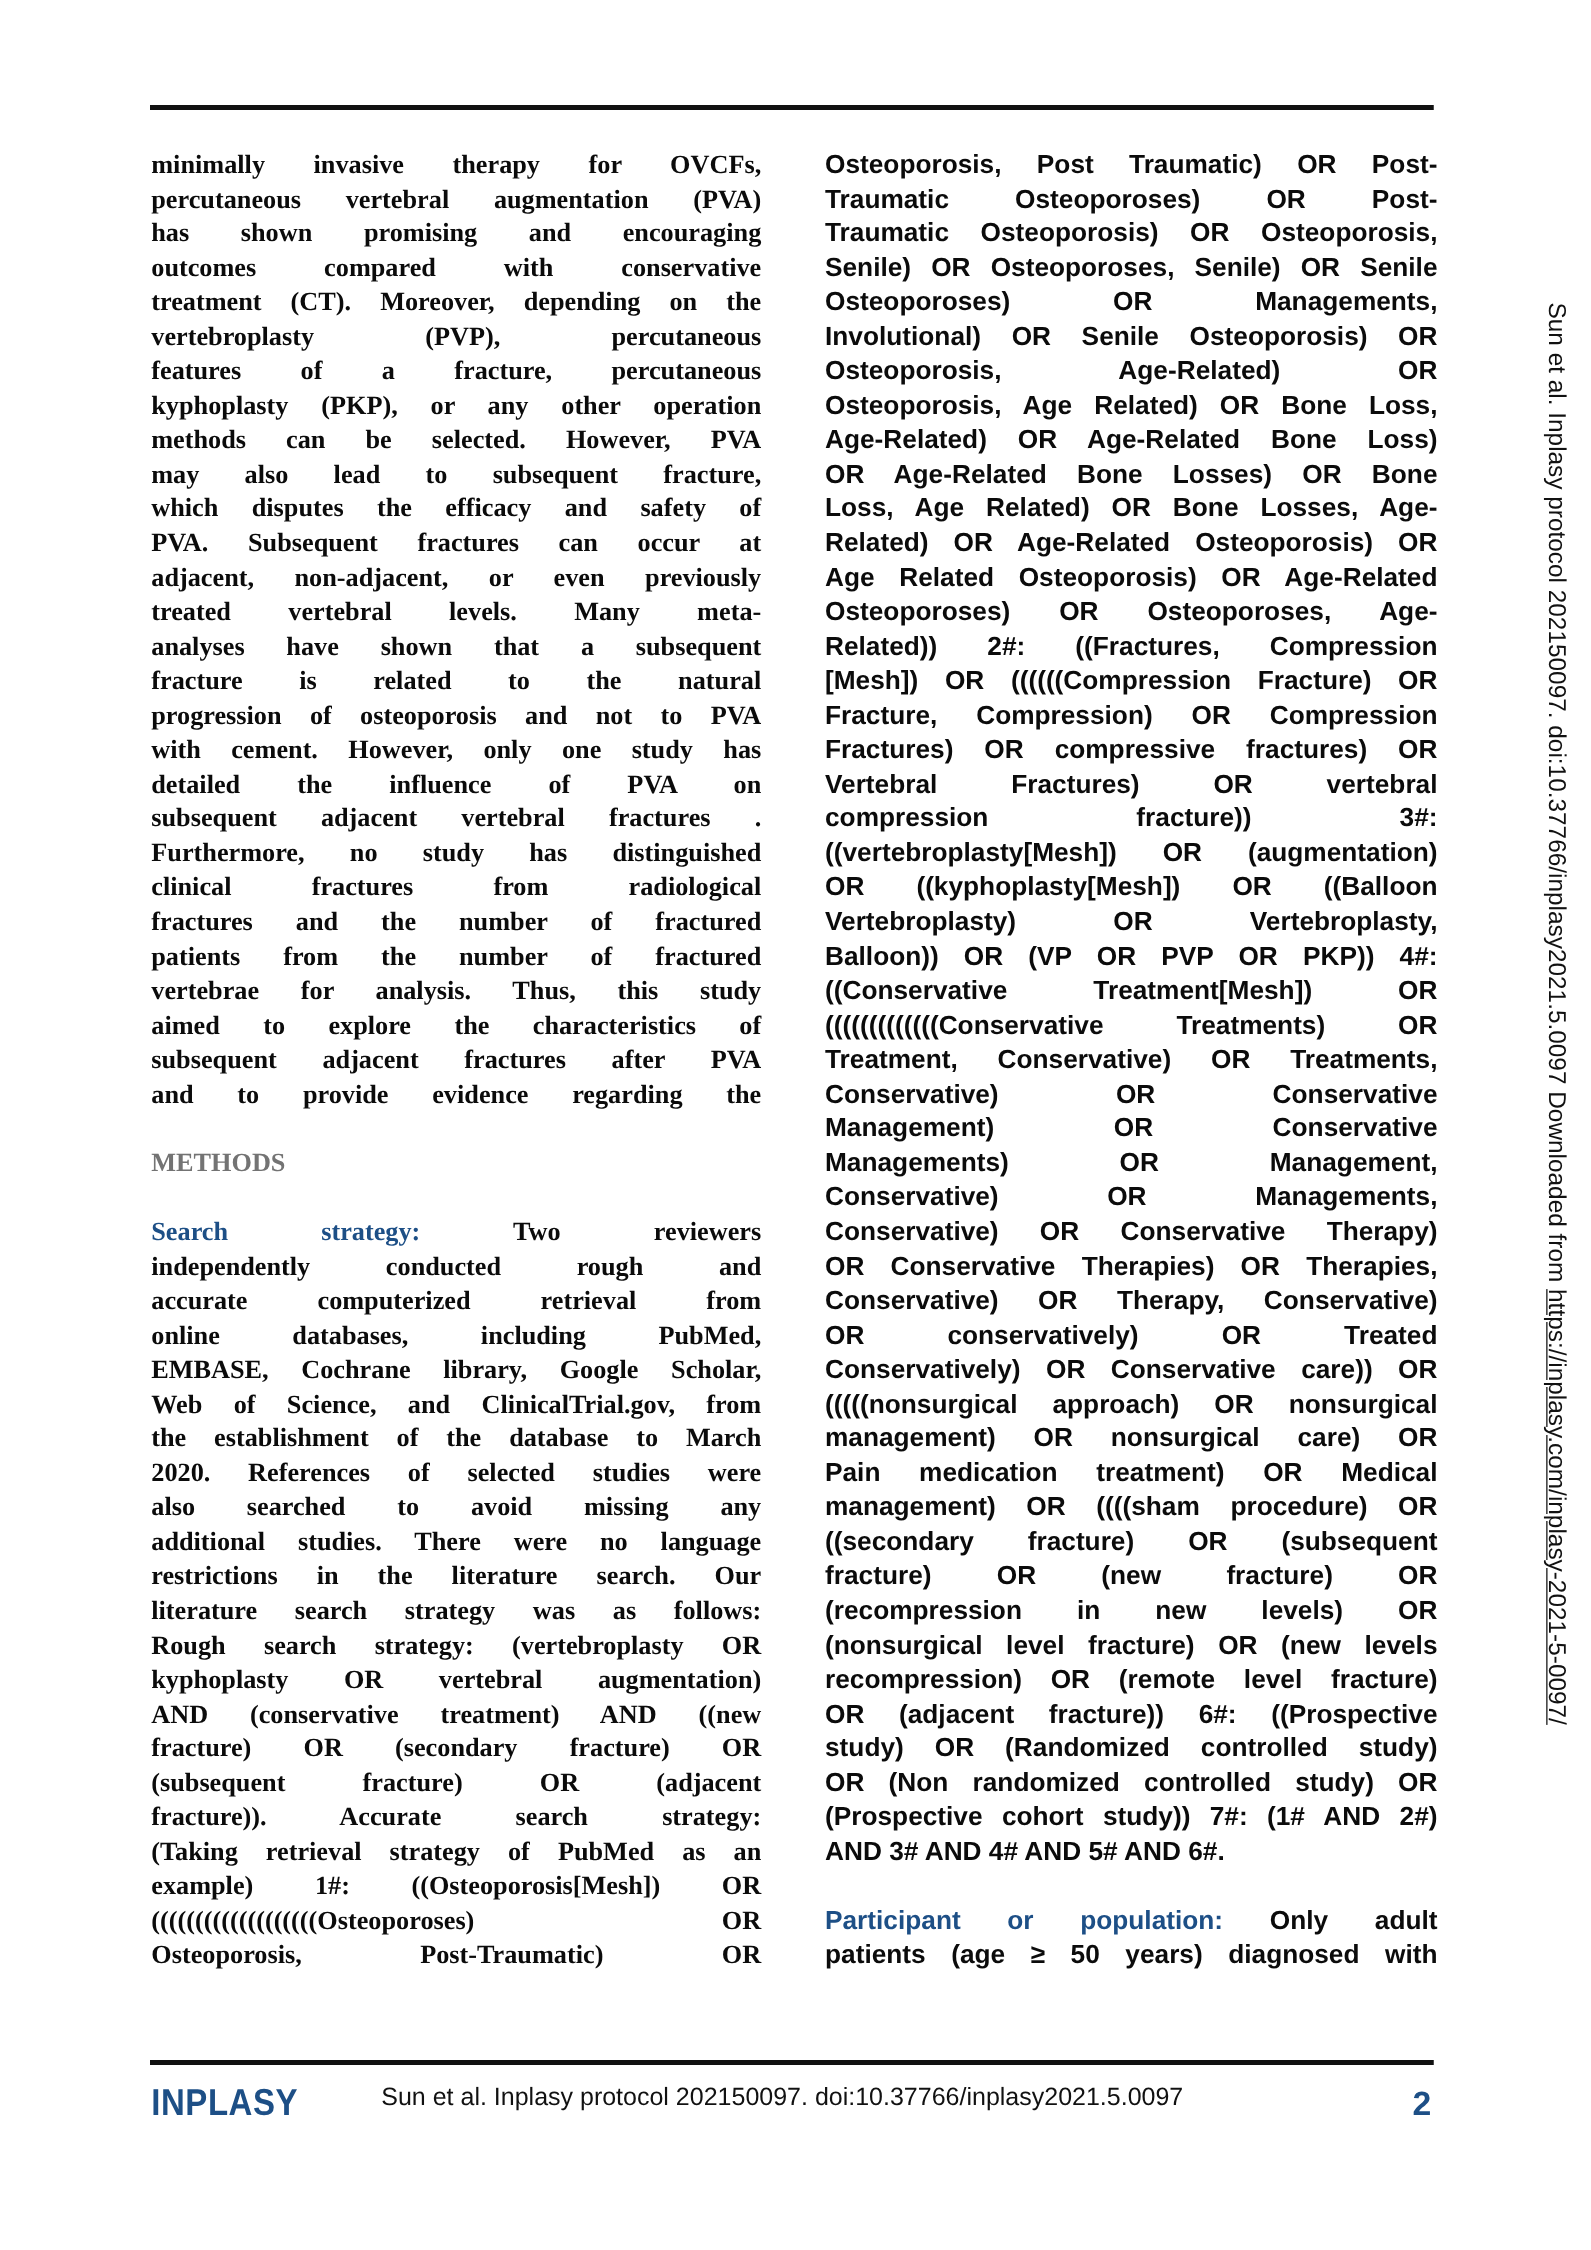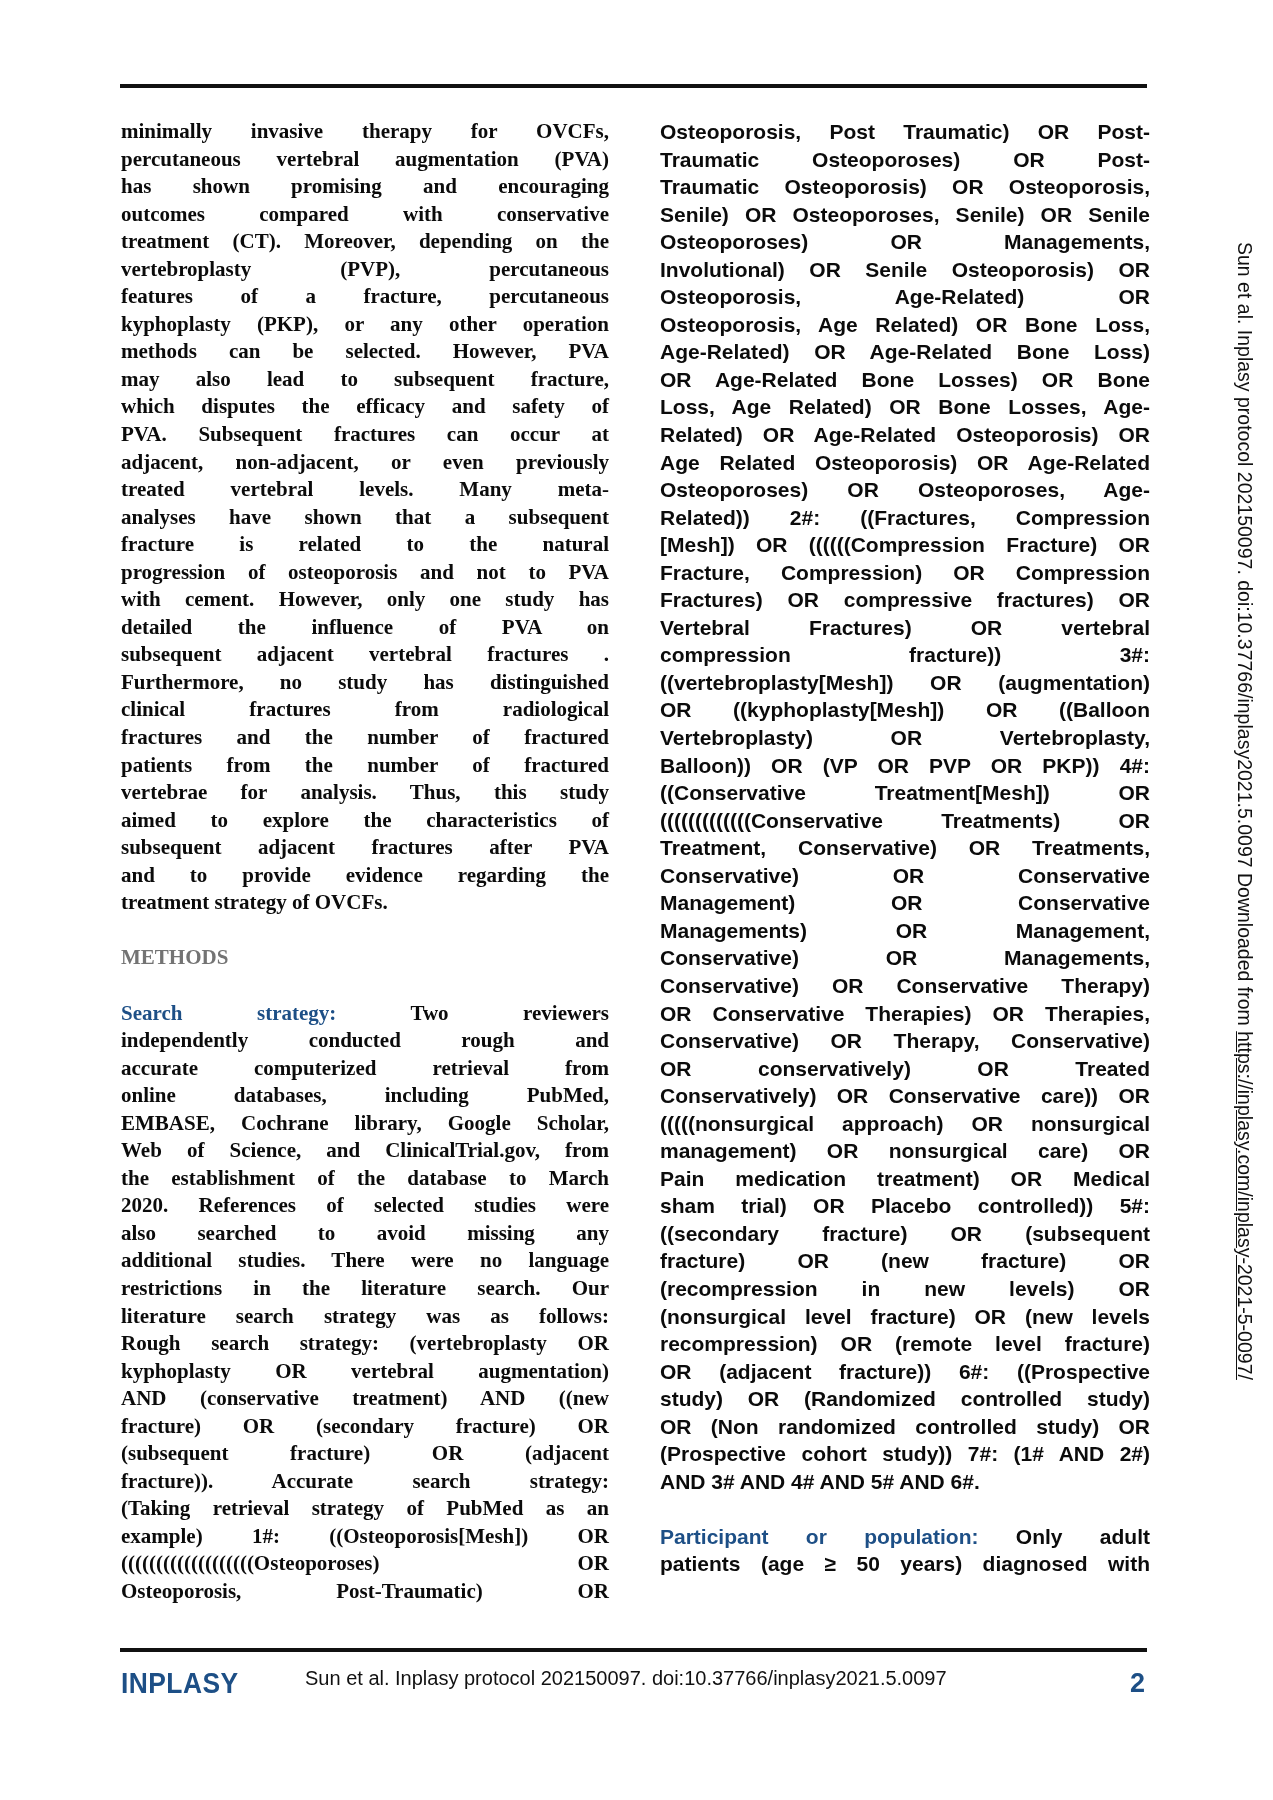--- a/index.html
+++ b/index.html
@@ -83,21 +83,20 @@
     <span class="line">detailed the influence of PVA on</span>
     <span class="line">subsequent adjacent vertebral fractures .</span>
     <span class="line">Furthermore, no study has distinguished</span>
     <span class="line">clinical fractures from radiological</span>
     <span class="line">fractures and the number of fractured</span>
     <span class="line">patients from the number of fractured</span>
     <span class="line">vertebrae for analysis. Thus, this study</span>
     <span class="line">aimed to explore the characteristics of</span>
     <span class="line">subsequent adjacent fractures after PVA</span>
     <span class="line">and to provide evidence regarding the</span>
-    <span class="line last">treatment strategy of OVCFs.</span>
   </div>
 
   <span class="gap"></span>
   <span class="line last heading">METHODS</span>
   <span class="gap"></span>
 
   <div>
     <span class="line"><span class="lead">Search strategy:</span><span> Two reviewers</span></span>
     <span class="line">independently conducted rough and</span>
     <span class="line">accurate computerized retrieval from</span>
@@ -157,21 +156,21 @@
     <span class="line">Managements) OR Management,</span>
     <span class="line">Conservative) OR Managements,</span>
     <span class="line">Conservative) OR Conservative Therapy)</span>
     <span class="line">OR Conservative Therapies) OR Therapies,</span>
     <span class="line">Conservative) OR Therapy, Conservative)</span>
     <span class="line">OR conservatively) OR Treated</span>
     <span class="line">Conservatively) OR Conservative care)) OR</span>
     <span class="line">(((((nonsurgical approach) OR nonsurgical</span>
     <span class="line">management) OR nonsurgical care) OR</span>
     <span class="line">Pain medication treatment) OR Medical</span>
-    <span class="line">sham trial) OR Placebo controlled)) 5#:</span>
+    <span class="line">management) OR ((((sham procedure) OR</span>
     <span class="line">((secondary fracture) OR (subsequent</span>
     <span class="line">fracture) OR (new fracture) OR</span>
     <span class="line">(recompression in new levels) OR</span>
     <span class="line">(nonsurgical level fracture) OR (new levels</span>
     <span class="line">recompression) OR (remote level fracture)</span>
     <span class="line">OR (adjacent fracture)) 6#: ((Prospective</span>
     <span class="line">study) OR (Randomized controlled study)</span>
     <span class="line">OR (Non randomized controlled study) OR</span>
     <span class="line">(Prospective cohort study)) 7#: (1# AND 2#)</span>
     <span class="line last">AND 3# AND 4# AND 5# AND 6#.</span>

